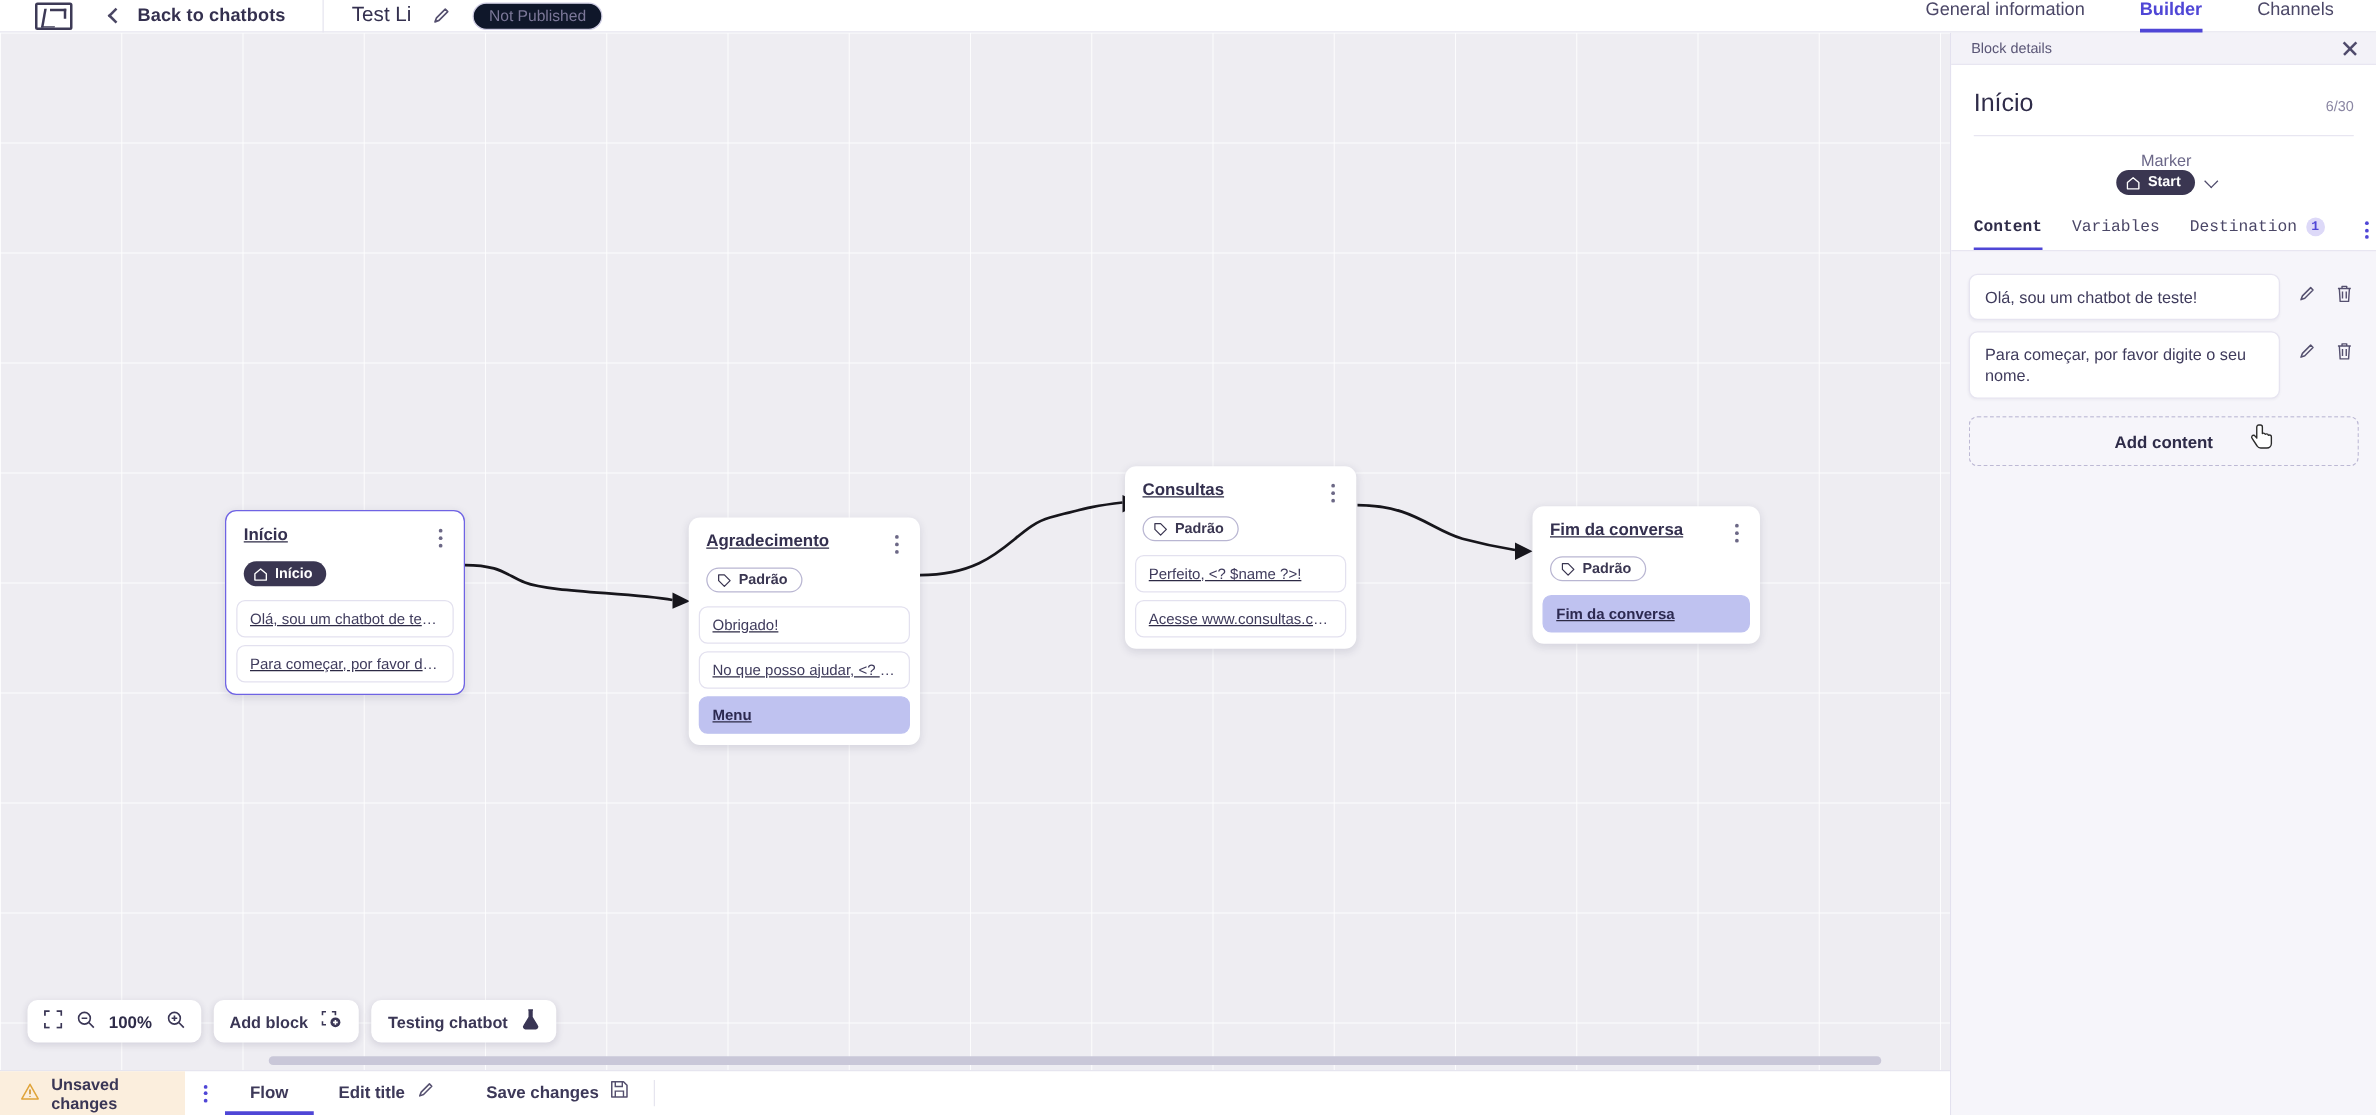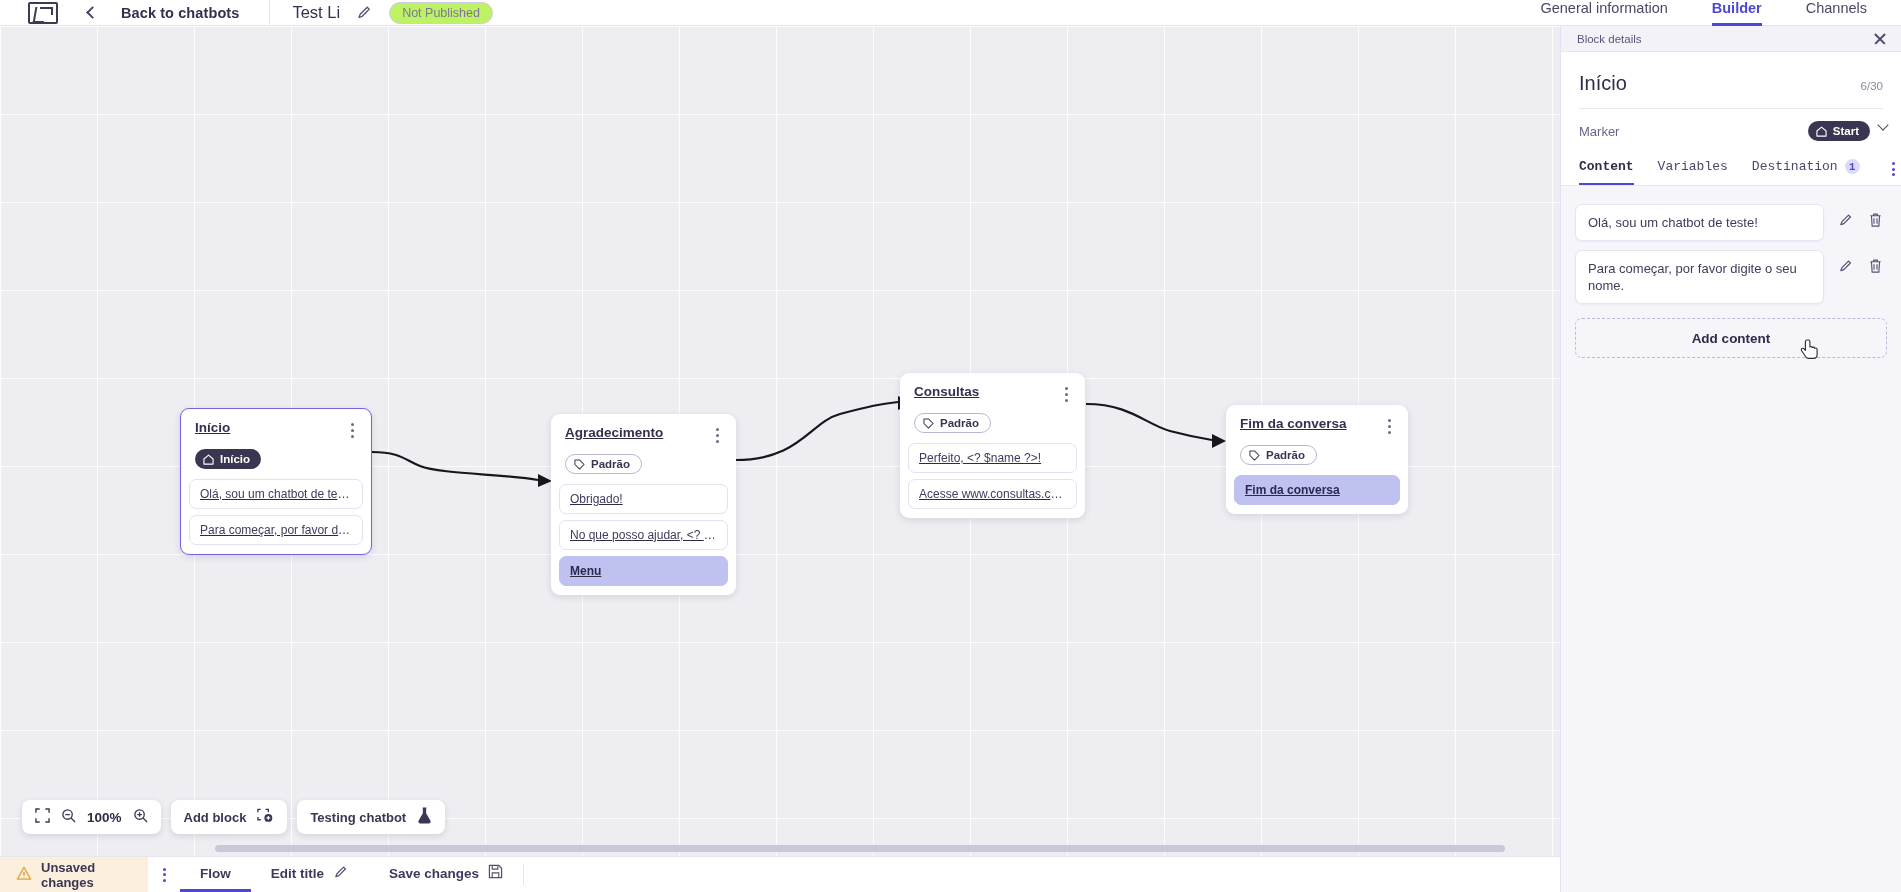--- a/index.html
+++ b/index.html
@@ -30,40 +30,40 @@
   .logo-mark::before{
     content:""; position:absolute; left:4px; top:3px; width:9px; height:14px;
     border-left:2px solid #3d3a56; border-bottom:2px solid #3d3a56;
     transform: skewX(-10deg);
   }
   .logo-mark::after{
     content:""; position:absolute; right:3px; top:3px; width:11px; height:6px;
     border-top:2px solid #3d3a56; border-right:2px solid #3d3a56;
   }
   .back-wrap {
-    display: flex; align-items: center; gap: 24px; margin-left: 28px;
+    display: flex; align-items: center; gap: 13px; margin-left: 28px;
     height: 26px; cursor: pointer;
   }
   .chev-left {
     width: 9px; height: 9px; border-left: 2px solid #4a4663; border-bottom: 2px solid #4a4663;
     transform: rotate(45deg);
   }
   .back-label { font-size: 14.5px; font-weight: 700; color: #34304f; letter-spacing: .1px; }
 
   .divider-v { width: 1px; height: 26px; background: #e6e5ef; margin-left: 30px; }
 
   .title-wrap { display: flex; align-items: center; gap: 16px; margin-left: 22px; }
   .bot-title { font-size: 16.5px; color: #34304f; font-weight: 400; }
   .pencil {
     width: 17px; height: 17px; position: relative; cursor: pointer; display:inline-block;
   }
   .pencil svg { display:block; }
   .badge-np {
     border: 1px solid #cfcde3; border-radius: 20px; padding: 3px 12px;
-    font-size: 12.5px; color: #7b7798; background: #bef264; white-space: nowrap;
+    font-size: 12.5px; color: #7b7798; background: #0f172a; white-space: nowrap;
   }
 
   .top-tabs { position: absolute; right: 0; top: 0; display: flex; align-items: flex-end; height: 26px; }
   .top-tab {
     font-size: 14.5px; padding: 0 0 5px 0; margin: 0 22px; cursor: pointer;
     color: #4b4767; font-weight: 500; border-bottom: 3px solid transparent; line-height: 20px;
   }
   .top-tab.active { color: #4f46d6; font-weight: 700; border-bottom-color: #4f46d6; }
   .top-tab:last-child { margin-right: 34px; }
 
@@ -149,23 +149,24 @@
     display: flex; align-items: baseline; justify-content: space-between;
     padding: 20px 18px 13px 18px;
   }
   .block-title { font-size: 20px; font-weight: 400; color: #2f2c49; }
   .block-count { font-size: 11.5px; color: #8a86a3; }
   .rule { height: 1px; background: #e8e6f1; margin: 0 18px; }
 
   .marker-row {
     display: flex; align-items: center; justify-content: space-between;
     padding: 12px 14px 12px 18px;
+    flex-direction: column;
   }
   .marker-label { font-size: 13px; color: #6b6788; }
-  .marker-right { display: flex; align-items: flex-start; gap: 9px; cursor: pointer; }
+  .marker-right { display: flex; align-items: center; gap: 9px; cursor: pointer; }
   .chev-down { width: 8px; height: 8px; border-right: 1.7px solid #4e4a6b; border-bottom: 1.7px solid #4e4a6b; transform: rotate(45deg); margin-bottom:3px;}
 
   .tabs-row {
     display: flex; align-items: center; padding: 0 10px 0 18px; position: relative;
     border-bottom: 1px solid #e8e6f1;
     font-family: Liberation Mono, monospace;
   }
   .tab {
     font-size: 13px; color: #4b4767; font-weight: 500; padding: 6px 0 9px 0; margin-right: 24px;
     border-bottom: 2.4px solid transparent; cursor: pointer; display: flex; align-items: center; gap: 7px;

